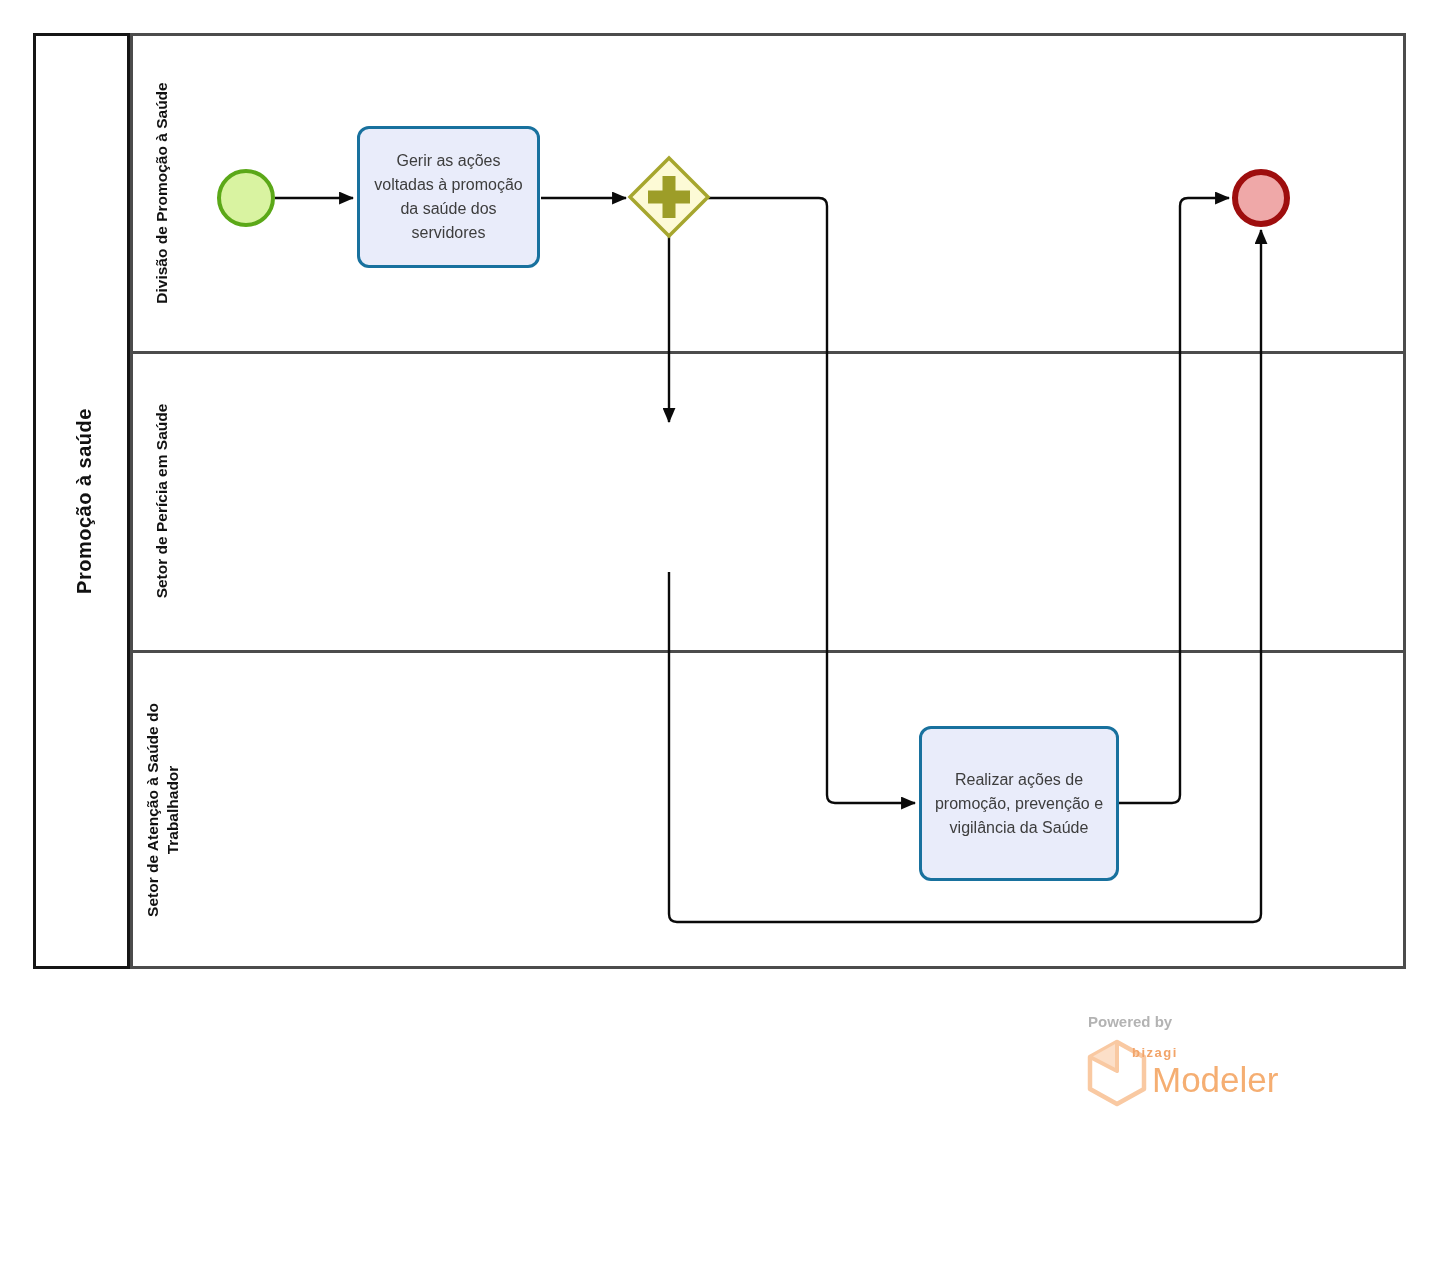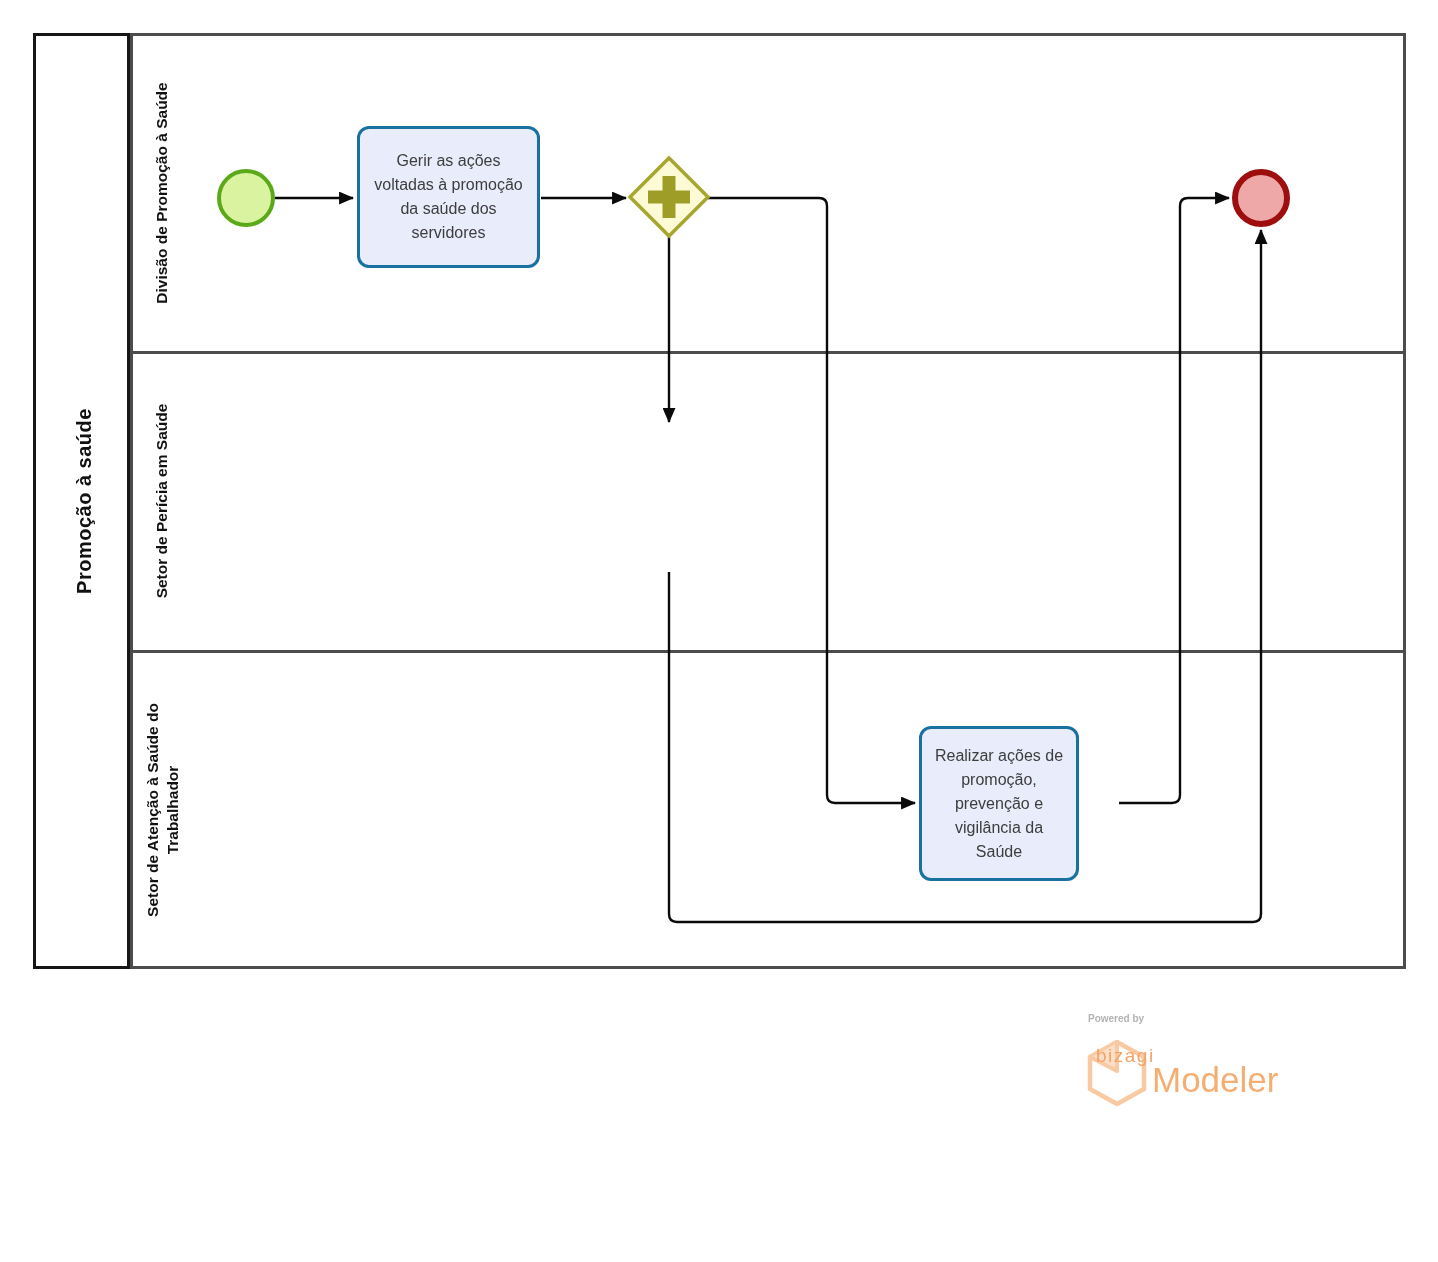--- a/index.html
+++ b/index.html
@@ -39,26 +39,26 @@
     border:3px solid var(--task-border,#18719e);
     border-radius:12px;
     display:flex;align-items:center;justify-content:center;
     text-align:center;
     font-size:16px;line-height:1.5;color:var(--task-text,#3d3d3d);
     padding:4px 8px;
   }
   .overlay{position:absolute;left:0;top:0;width:1438px;height:1262px;}
   .logo-powered{
     position:absolute;left:1088px;top:1013px;
-    font-size:10px;font-weight:600;color:var(--logo-gray,#b3b3b3);
+    font-size:15px;font-weight:600;color:var(--logo-gray,#b3b3b3);
   }
   .logo-icon{position:absolute;left:1086px;top:1038px;}
   .logo-bizagi{
-    position:absolute;left:1096px;top:1045px;
-    font-size:19px;font-weight:400;letter-spacing:1.5px;
+    position:absolute;left:1132px;top:1045px;
+    font-size:13px;font-weight:700;letter-spacing:1.5px;
     color:var(--logo-orange-dark,#f2a469);
   }
   .logo-modeler{
     position:absolute;left:1152px;top:1060px;
     font-size:35px;font-weight:400;
     color:var(--logo-orange,#f5ae72);
   }
 </style>
 </head>
 <body>
@@ -93,21 +93,21 @@
 
     <polygon points="669,158 708,197 669,236 630,197" style="fill:var(--gateway-fill,#fdfad6);stroke:var(--gateway-border,#a6a62e);stroke-width:3.5;stroke-linejoin:miter;"></polygon>
     <path d="M 662.5 176 h 13 v 14.5 h 14.5 v 13 h -14.5 v 14.5 h -13 v -14.5 h -14.5 v -13 h 14.5 z" style="fill:var(--gateway-icon,#9d9d28);"></path>
 
     <circle cx="1261" cy="198" r="26" style="fill:var(--end-fill,#efa8a8);stroke:var(--end-border,#9e0e0e);stroke-width:6;"></circle>
   </svg>
 
   <div class="task" style="left:357px;top:126px;width:183px;height:142px;">
     <span>Gerir as ações voltadas à promoção da saúde dos servidores</span>
   </div>
-  <div class="task" style="left:919px;top:726px;width:160px;height:155px;">
+  <div class="task" style="left:919px;top:726px;width:200px;height:155px;">
     <span>Realizar ações de promoção, prevenção e vigilância da Saúde</span>
   </div>
 
   <div class="logo-powered">Powered by</div>
   <svg class="logo-icon" width="62" height="70" viewBox="0 0 62 70" xmlns="http://www.w3.org/2000/svg">
     <polygon points="31,4 58,19 58,51 31,66 4,51 4,19" style="fill:none;stroke:var(--logo-orange-light,#f9c9a2);stroke-width:4.5;stroke-linejoin:round;"></polygon>
     <polygon points="5,19.5 31,33 31,5" style="fill:var(--logo-fold-fill,#fcdfc8);"></polygon>
     <path d="M 5 19.5 L 31 33 L 31 5" style="fill:none;stroke:var(--logo-orange-light,#f9c9a2);stroke-width:4;stroke-linejoin:round;stroke-linecap:round;"></path>
   </svg>
   <div class="logo-bizagi">bizagi</div>

